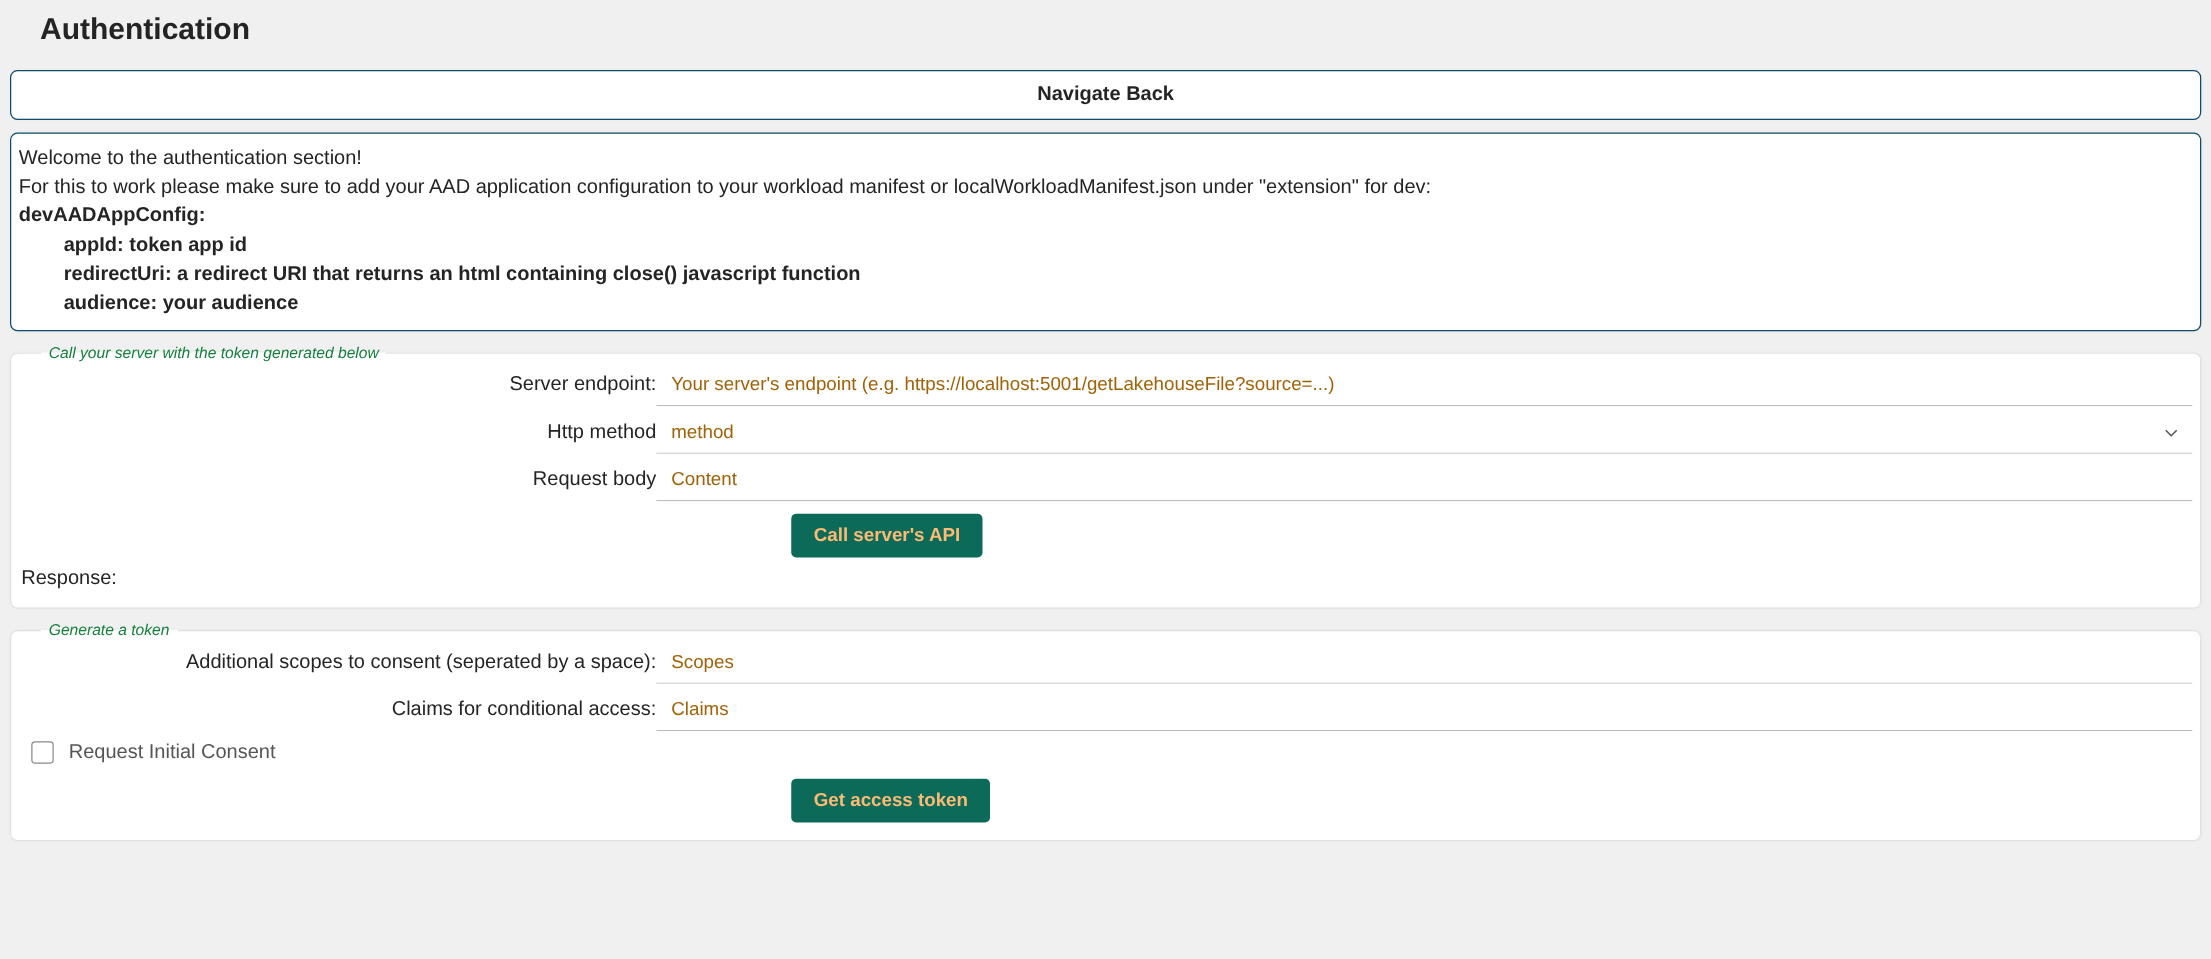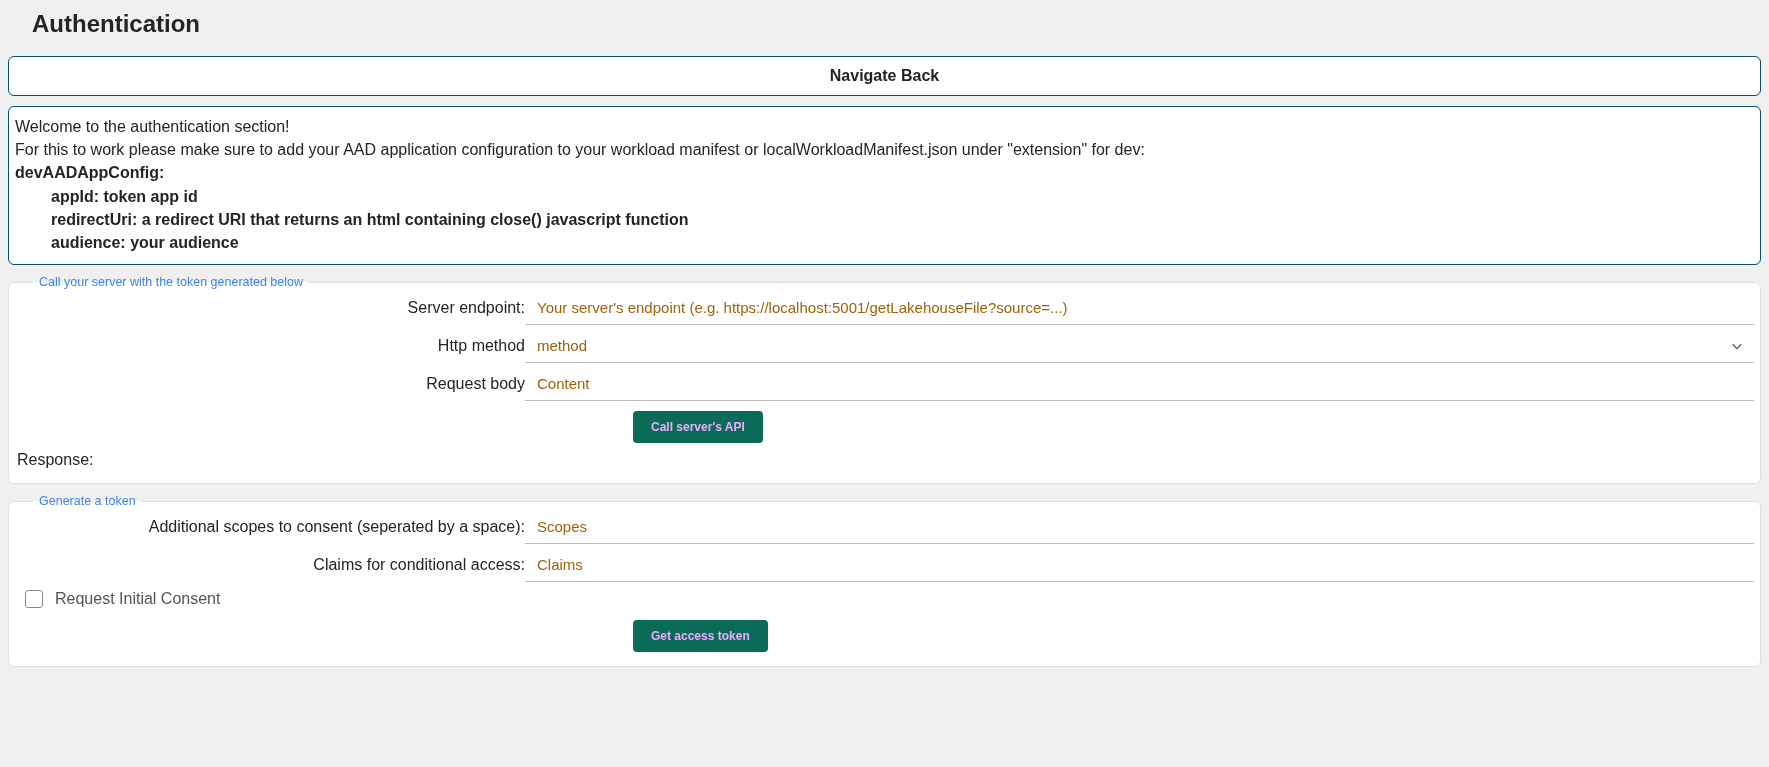--- a/index.html
+++ b/index.html
@@ -41,23 +41,24 @@
   .info-card .bold { font-weight: 700; }
   .info-card .indent1 { padding-left: 36px; font-weight: 700; }
   fieldset.card {
     border: 1px solid #e0e0e0;
     border-radius: 6px;
     padding: 0 6px 12px 6px;
     margin: 0 0 10px 0;
   }
   fieldset.card legend {
     font-size: 12.5px;
-    color: #3b82f6;
+    color: #15803d;
     padding: 0 6px;
     margin-left: 18px;
+    font-style: italic;
   }
   .form-row {
     display: flex;
     align-items: center;
     padding: 2px 0;
   }
   .form-label {
     width: 510px;
     flex-shrink: 0;
     font-size: 16px;
@@ -93,25 +94,25 @@
   }
   .chevron {
     width: 14px; height: 14px;
     flex-shrink: 0;
   }
   .chevron svg { width: 100%; height: 100%; }
   .btn-primary {
     display: inline-block;
     background: #0f6e5f;
     background: #0a6e57;
-    color: #f0abfc;
+    color: #fdba74;
     border: none;
     border-radius: 4px;
     padding: 9px 18px;
-    font-size: 12px;
+    font-size: 15px;
     font-weight: 600;
     cursor: pointer;
     font-family: inherit;
   }
   .btn-primary { background: #0c6b58; }
   .btn-row {
     padding: 8px 0 2px 0;
     margin-left: 618px;
   }
   .response-row {

